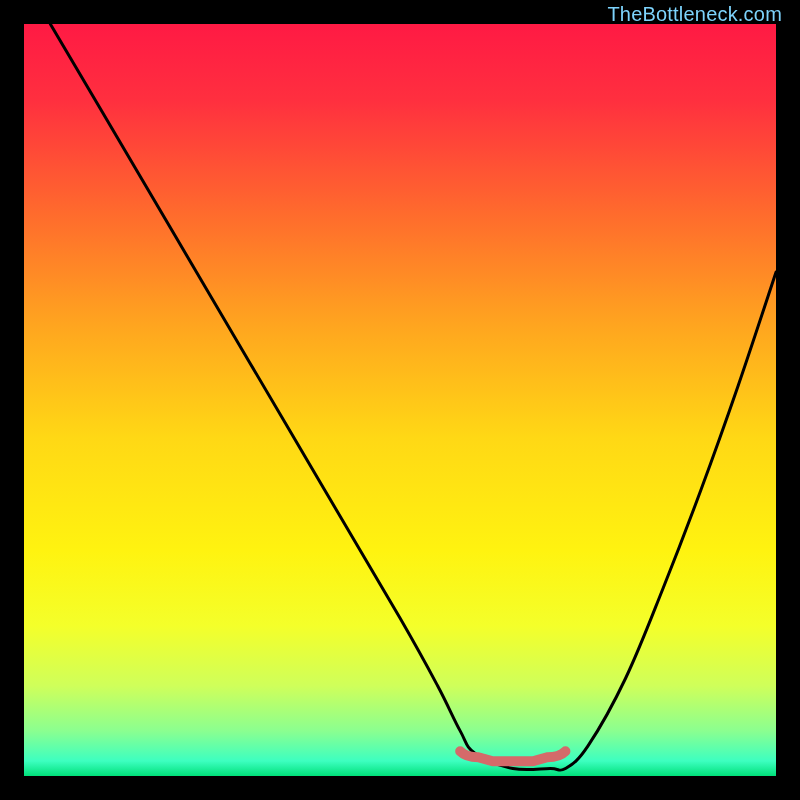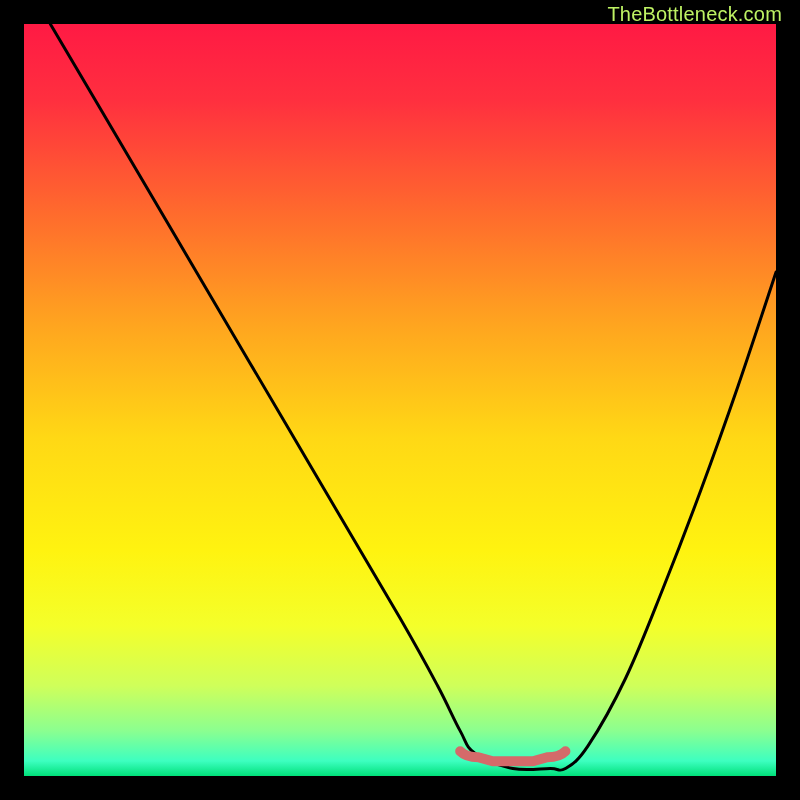--- a/index.html
+++ b/index.html
@@ -29,21 +29,21 @@
     position: absolute;
     left: 0; top: 0;
     width: 752px;
     height: 752px;
     display: block;
   }
   .watermark {
     position: absolute;
     top: 3px;
     right: 18px;
-    color: #bef264;
+    color: #7dd3fc;
     font-size: 20px;
     letter-spacing: 0.2px;
     font-weight: 400;
   }
 </style>
 </head>
 <body>
 
 <div class="frame">
 

